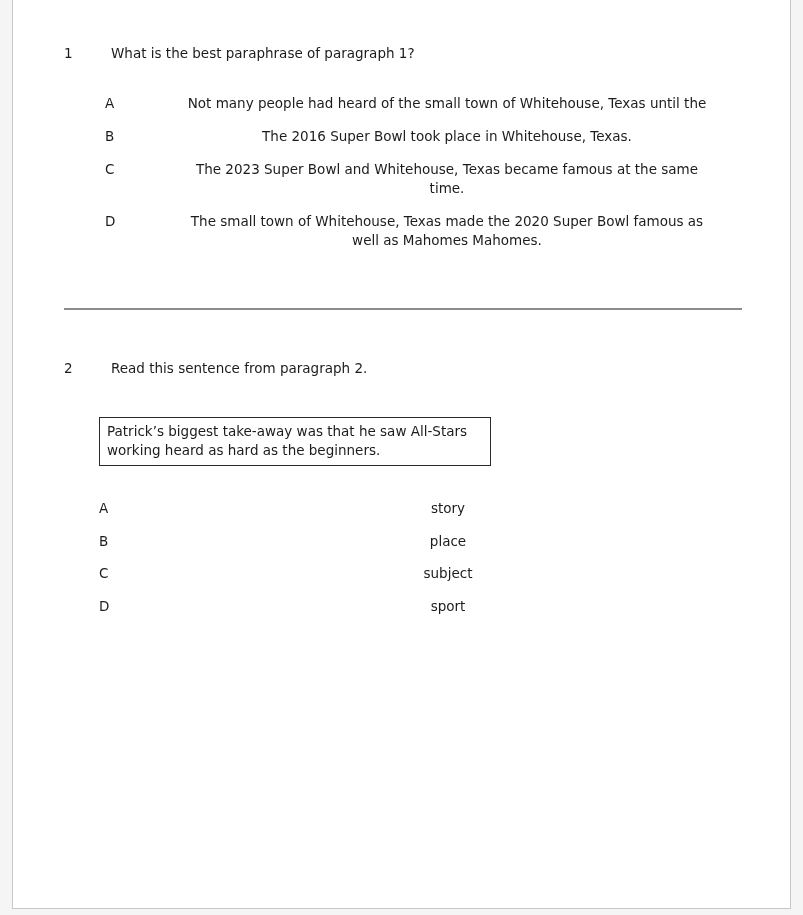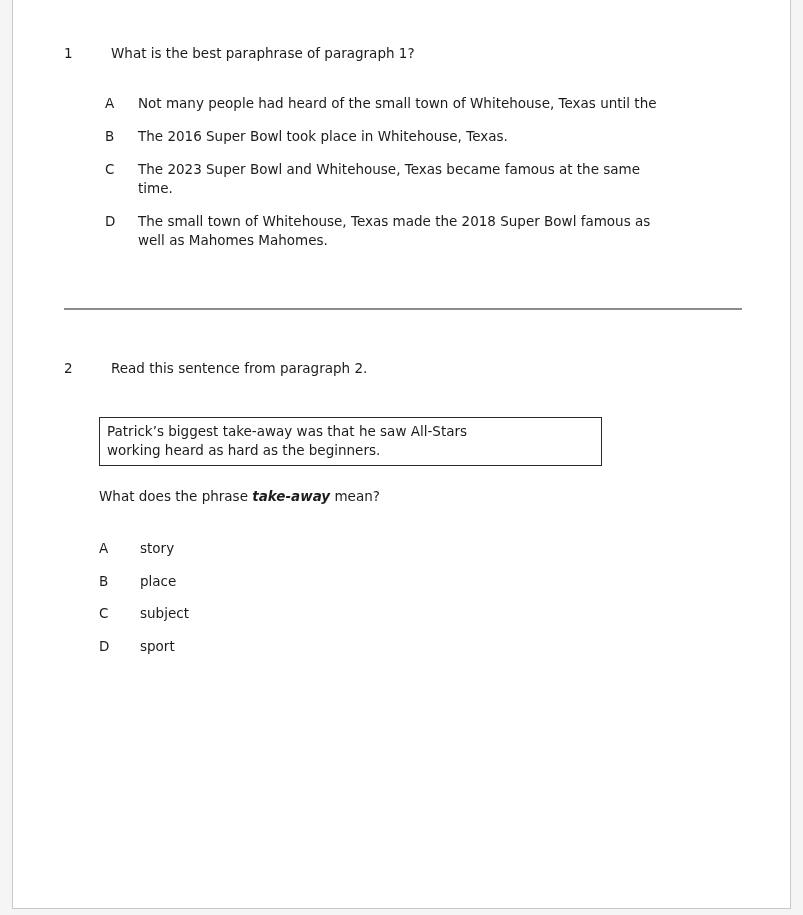--- a/index.html
+++ b/index.html
@@ -29,30 +29,30 @@
   .q-num { width:37px; flex:0 0 37px; }
   .q-prompt { flex:1;margin-left:10px; }
   .options { list-style:none; }
   .q1-options { margin-top:31px; margin-left:41px; }
   .q2-options { margin-top:33px; margin-left:35px; }
   .option { display:flex; margin-bottom:14px; }
   .q2-options .option { margin-bottom:13.5px; }
   .q1-options .opt-letter { width:33px; flex:0 0 33px; }
   .q2-options .opt-letter { width:41px; flex:0 0 41px; }
   .opt-text { flex:1; }
-  .opt-line { white-space:nowrap; }
+  .opt-line { white-space:nowrap;text-align:center; }
   .divider {
     position:absolute;
     left:51px; top:308px;
     width:678px; height:1.5px;
     background:#8c8c8c;
   }
   .quote-box {
     margin-top:39px; margin-left:35px;
-    width:503px; height:49px;
+    width:392px; height:49px;
     border:1px solid #2b2b2b;
     padding:4px 6px 0 7px;
   }
   .quote-line { white-space:nowrap; }
   .sub-prompt { margin-top:21px; margin-left:35px; }
   .term { font-weight:bold; font-style:italic; }
 </style>
 </head>
 <body>
 
@@ -79,41 +79,40 @@
       <li class="option">
         <div class="opt-letter">C</div>
         <div class="opt-text">
           <div class="opt-line">The 2023 Super Bowl and Whitehouse, Texas became famous at the same</div>
           <div class="opt-line">time.</div>
         </div>
       </li>
       <li class="option">
         <div class="opt-letter">D</div>
         <div class="opt-text">
-          <div class="opt-line">The small town of Whitehouse, Texas made the 2018 Super Bowl famous as</div>
+          <div class="opt-line">The small town of Whitehouse, Texas made the 2020 Super Bowl famous as</div>
           <div class="opt-line">well as Mahomes Mahomes.</div>
         </div>
       </li>
     </ul>
   </section>
 
   <div class="divider"></div>
 
   <section class="question-block q2-block">
     <div class="q-row">
       <div class="q-num">2</div>
       <div class="q-prompt">Read this sentence from paragraph 2.</div>
     </div>
 
     <div class="quote-box">
       <div class="quote-line">Patrick’s biggest take-away was that he saw All-Stars</div>
       <div class="quote-line">working heard as hard as the beginners.</div>
     </div>
 
-    <div class="sub-prompt"><span>What does the phrase </span><span class="term">take-away</span><span> mean?</span></div>
 
     <ul class="options q2-options">
       <li class="option">
         <div class="opt-letter">A</div>
         <div class="opt-text">
           <div class="opt-line">story</div>
         </div>
       </li>
       <li class="option">
         <div class="opt-letter">B</div>

